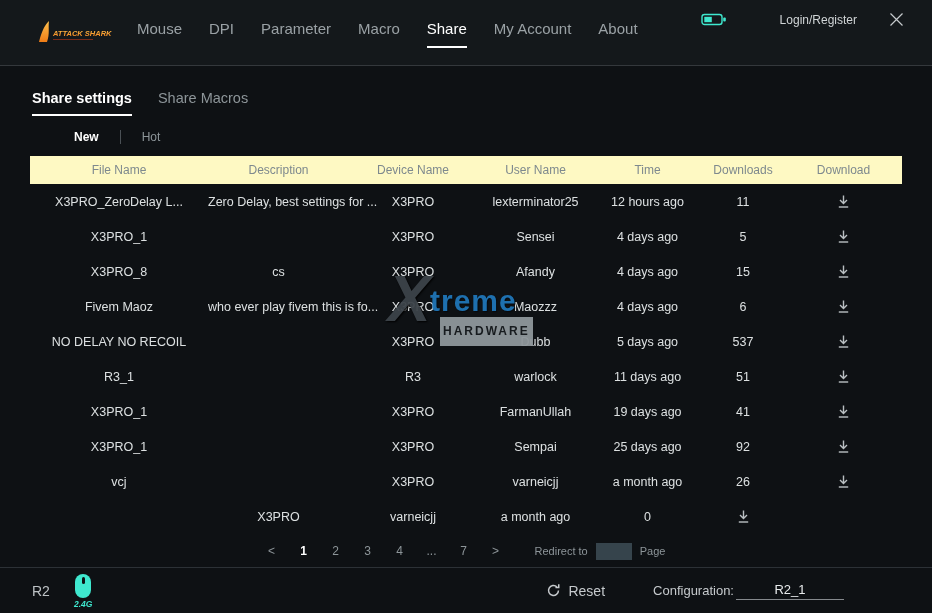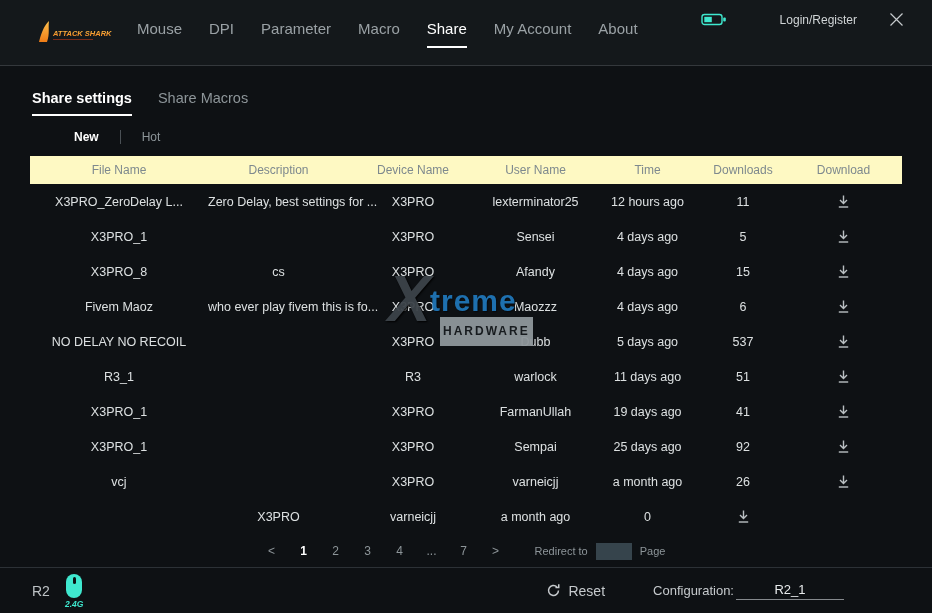--- a/index.html
+++ b/index.html
@@ -114,21 +114,21 @@
     font-family:"Liberation Sans", sans-serif;
   }
 
   
   .footer {
     position:absolute; left:0; bottom:0; width:932px; height:46px;
     border-top:1px solid #2c3136; background:#0e1114;
     display:flex; align-items:center;
   }
   .profile-name { margin-left:32px; font-size:14px; color:#bdc2c5; }
-  .mouse-widget { margin-left:15px; display:flex; flex-direction:column; align-items:center; margin-top:2px; }
+  .mouse-widget { margin-left:24px; display:flex; flex-direction:column; align-items:center; margin-top:2px; }
   .mouse-body {
     width:16px; height:24px; border-radius:8px; background:#3fe8cf; position:relative;
   }
   .mouse-slot {
     position:absolute; left:6.5px; top:3px; width:3px; height:7px;
     background:#0e1114; border-radius:1.5px;
   }
   .mouse-label { font-size:8.5px; font-weight:bold; color:#3fe8cf; margin-top:1px; font-style:italic; }
   .footer-right { margin-left:auto; margin-right:88px; display:flex; align-items:center; gap:48px; }
   .reset-group { display:flex; align-items:center; gap:7px; cursor:pointer; }

